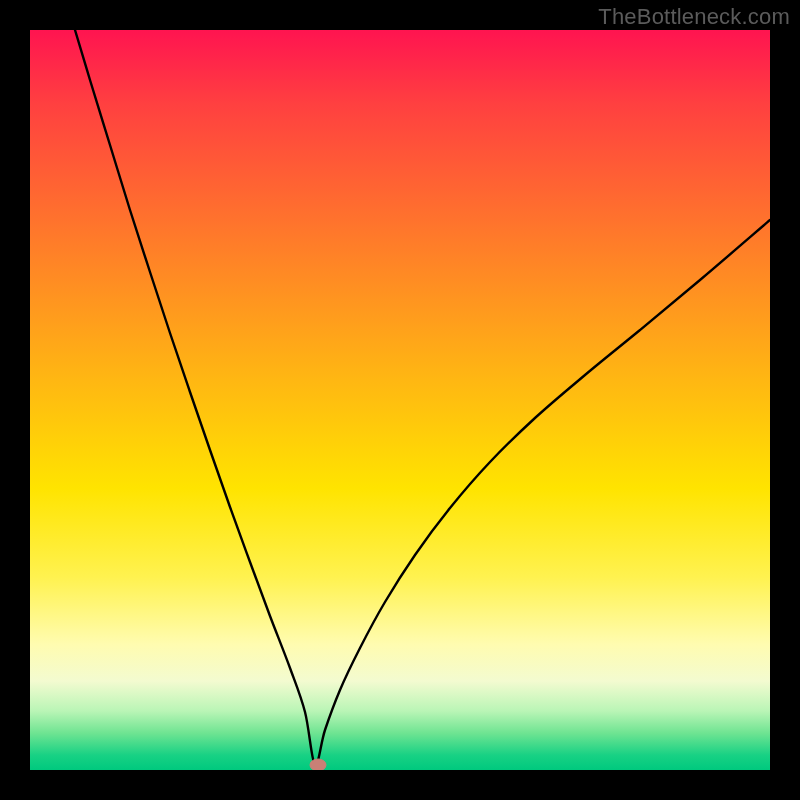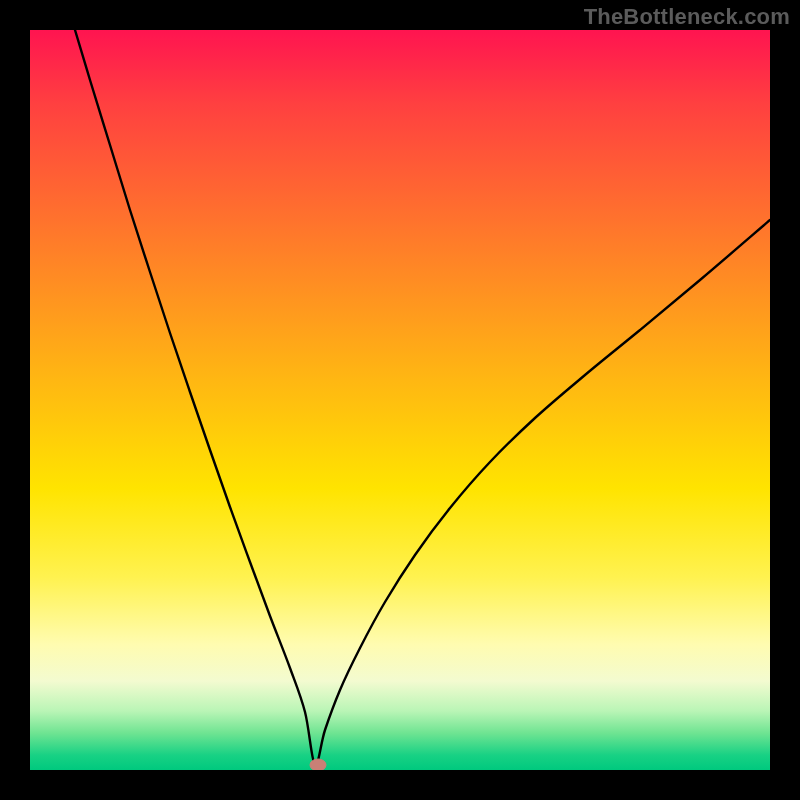--- a/index.html
+++ b/index.html
@@ -16,21 +16,21 @@
     width: 800px;
     height: 800px;
     background: #000;
   }
   .watermark {
     position: absolute;
     top: 4px;
     right: 10px;
     color: #5b5b5b;
     font-size: 22px;
-    font-weight: 700;
+    font-weight: 400;
     letter-spacing: 0.2px;
     z-index: 5;
     user-select: none;
     margin-left: 48px;
   }
   .plot-area {
     position: absolute;
     left: 30px;
     top: 30px;
     width: 740px;

